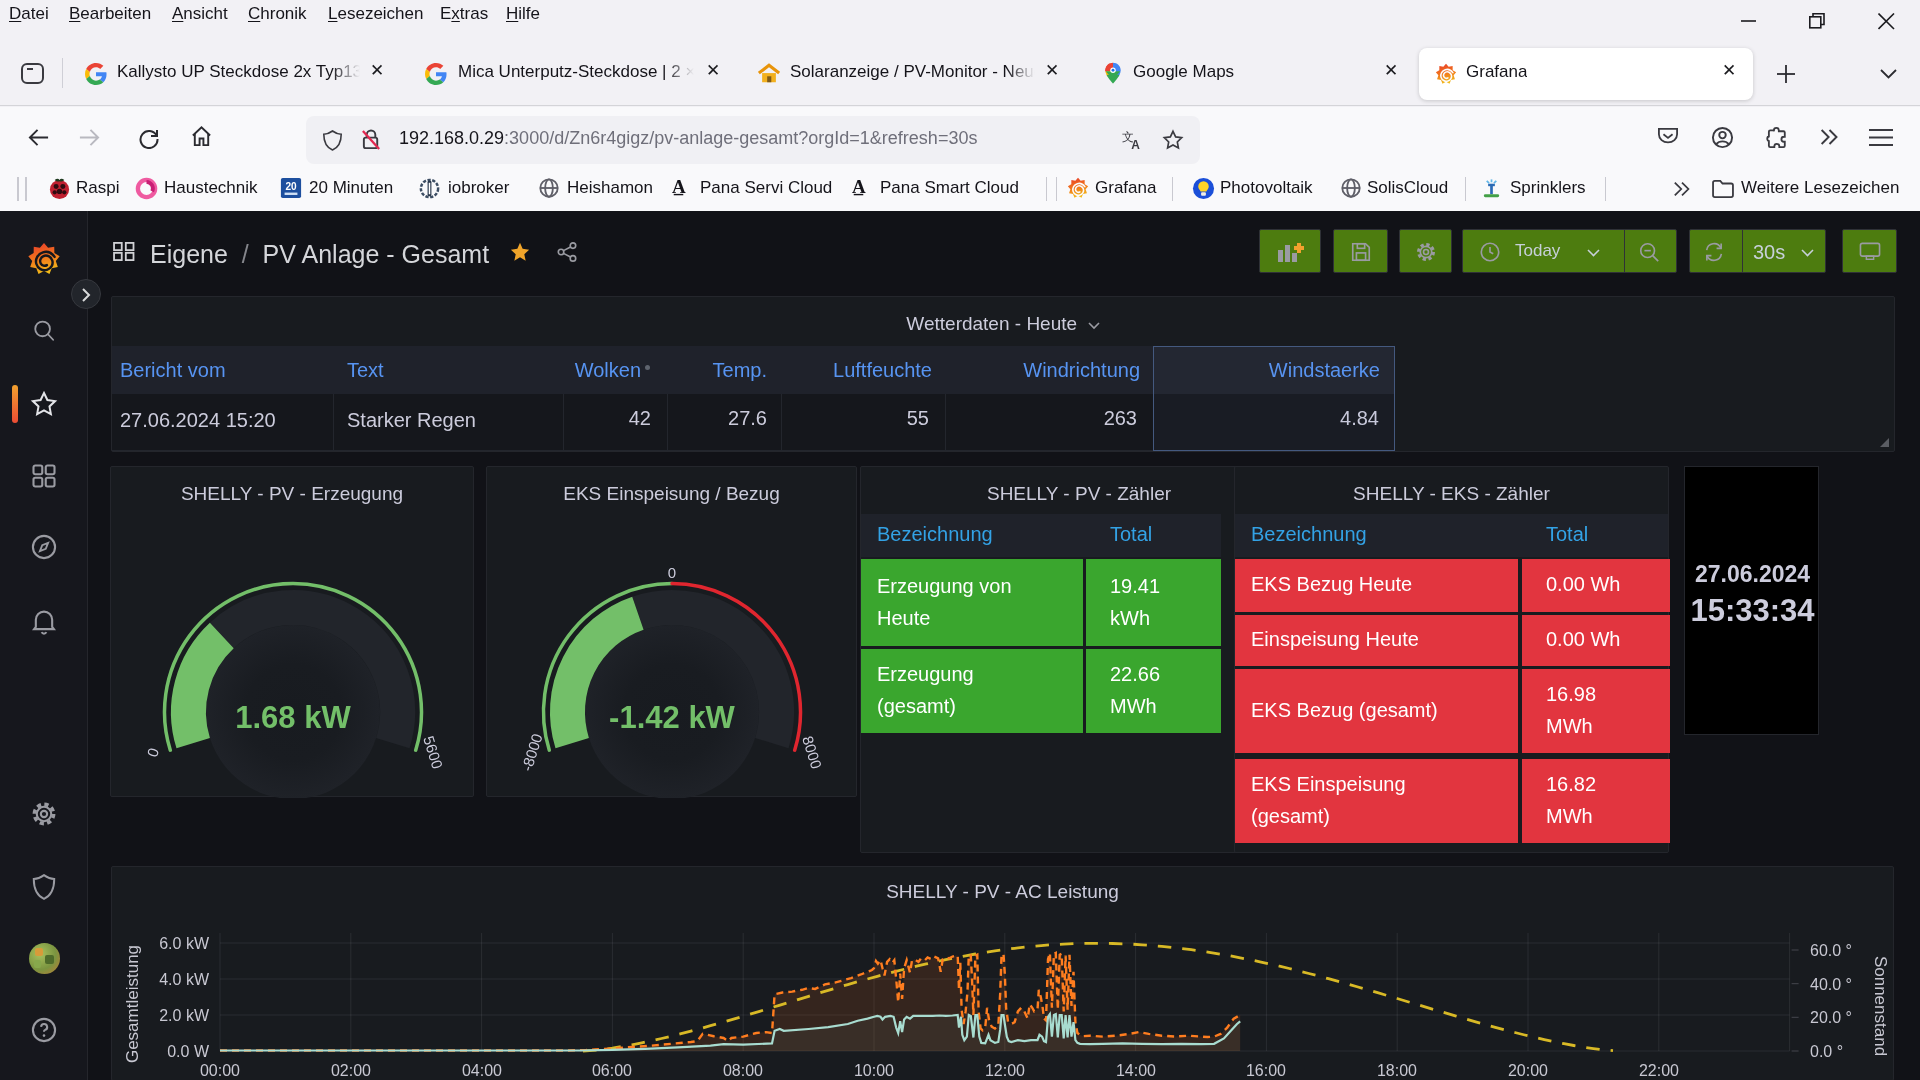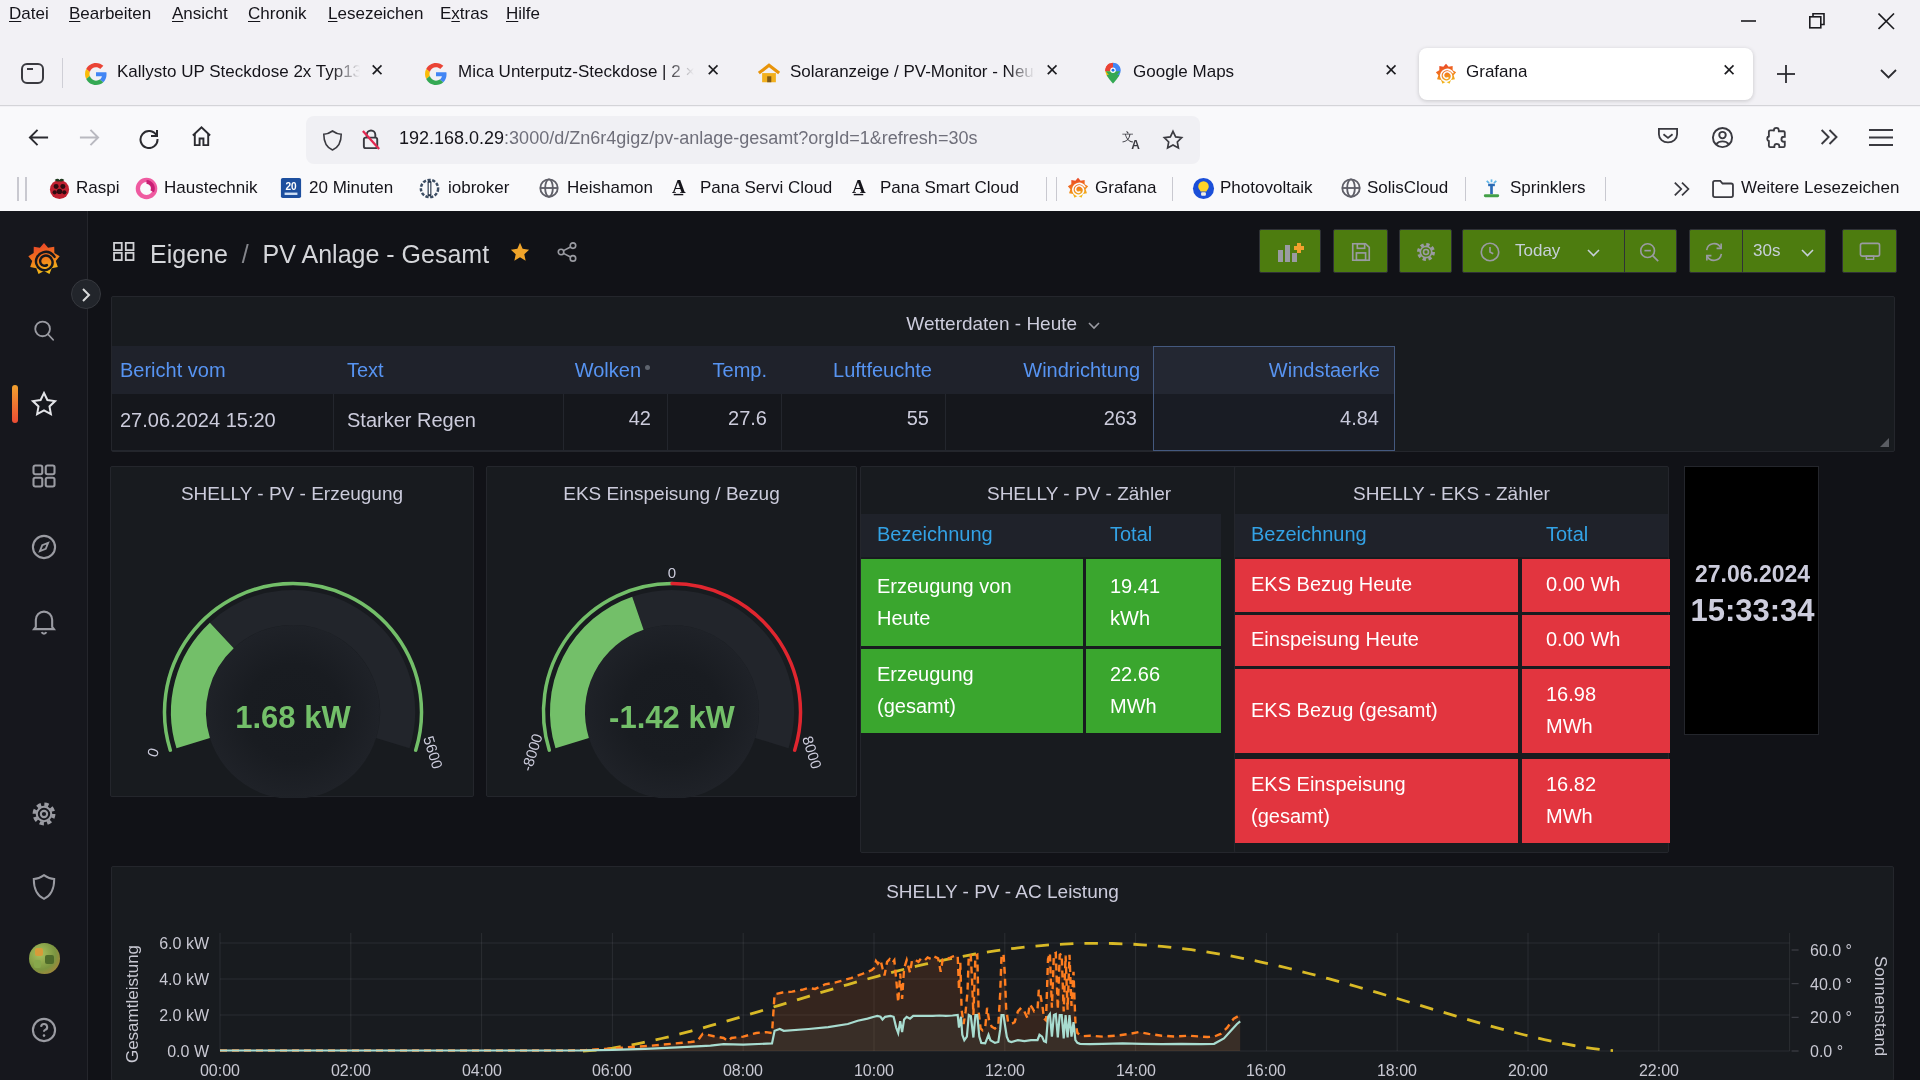--- a/index.html
+++ b/index.html
@@ -404,21 +404,21 @@
           <line x1="7" y1="10.5" x2="14" y2="10.5" stroke="#9a9ba2" stroke-width="1.8"></line>
         </svg>
   </div>
   <div class="gbtn" style="left:1689px;top:18px;width:137px">
     <svg class="abs" style="left:13px;top:11px" width="22" height="22" viewBox="0 0 24 24">
           <path d="M 4 10 a 8.2 8.2 0 0 1 15.5 -2.5 M 20 14 a 8.2 8.2 0 0 1 -15.5 2.5" fill="none" stroke="#9a9ba2" stroke-width="1.8"></path>
           <path d="M 19.8 2.8 L 19.8 8 L 14.8 8" fill="none" stroke="#9a9ba2" stroke-width="1.8"></path>
           <path d="M 4.2 21.2 L 4.2 16 L 9.2 16" fill="none" stroke="#9a9ba2" stroke-width="1.8"></path>
         </svg>
     <div class="abs" style="left:52px;top:0;width:1px;height:42px;background:#2f3137"></div>
-    <span class="abs" style="left:63px;top:11px;font-size:17px;font-weight:500;color:#c7d0d9">30s</span>
+    <span class="abs" style="left:63px;top:11px;font-size:20px;font-weight:500;color:#c7d0d9">30s</span>
     <svg class="abs" style="left:111px;top:19px" width="13" height="8">
           <path d="M 1 1 L 6.5 6.5 L 12 1" fill="none" stroke="#c7d0d9" stroke-width="1.6"></path>
         </svg>
   </div>
   <div class="gbtn" style="left:1842px;top:18px;width:55px">
     <svg class="abs" style="left:16px;top:12px" width="22" height="20" viewBox="0 0 24 22">
           <rect x="1.5" y="1.5" width="21" height="14" rx="2" fill="none" stroke="#9a9ba2" stroke-width="1.8"></rect>
           <rect x="8" y="15.5" width="8" height="3.5" fill="none" stroke="#9a9ba2" stroke-width="1.6"></rect>
         </svg>
   </div>

